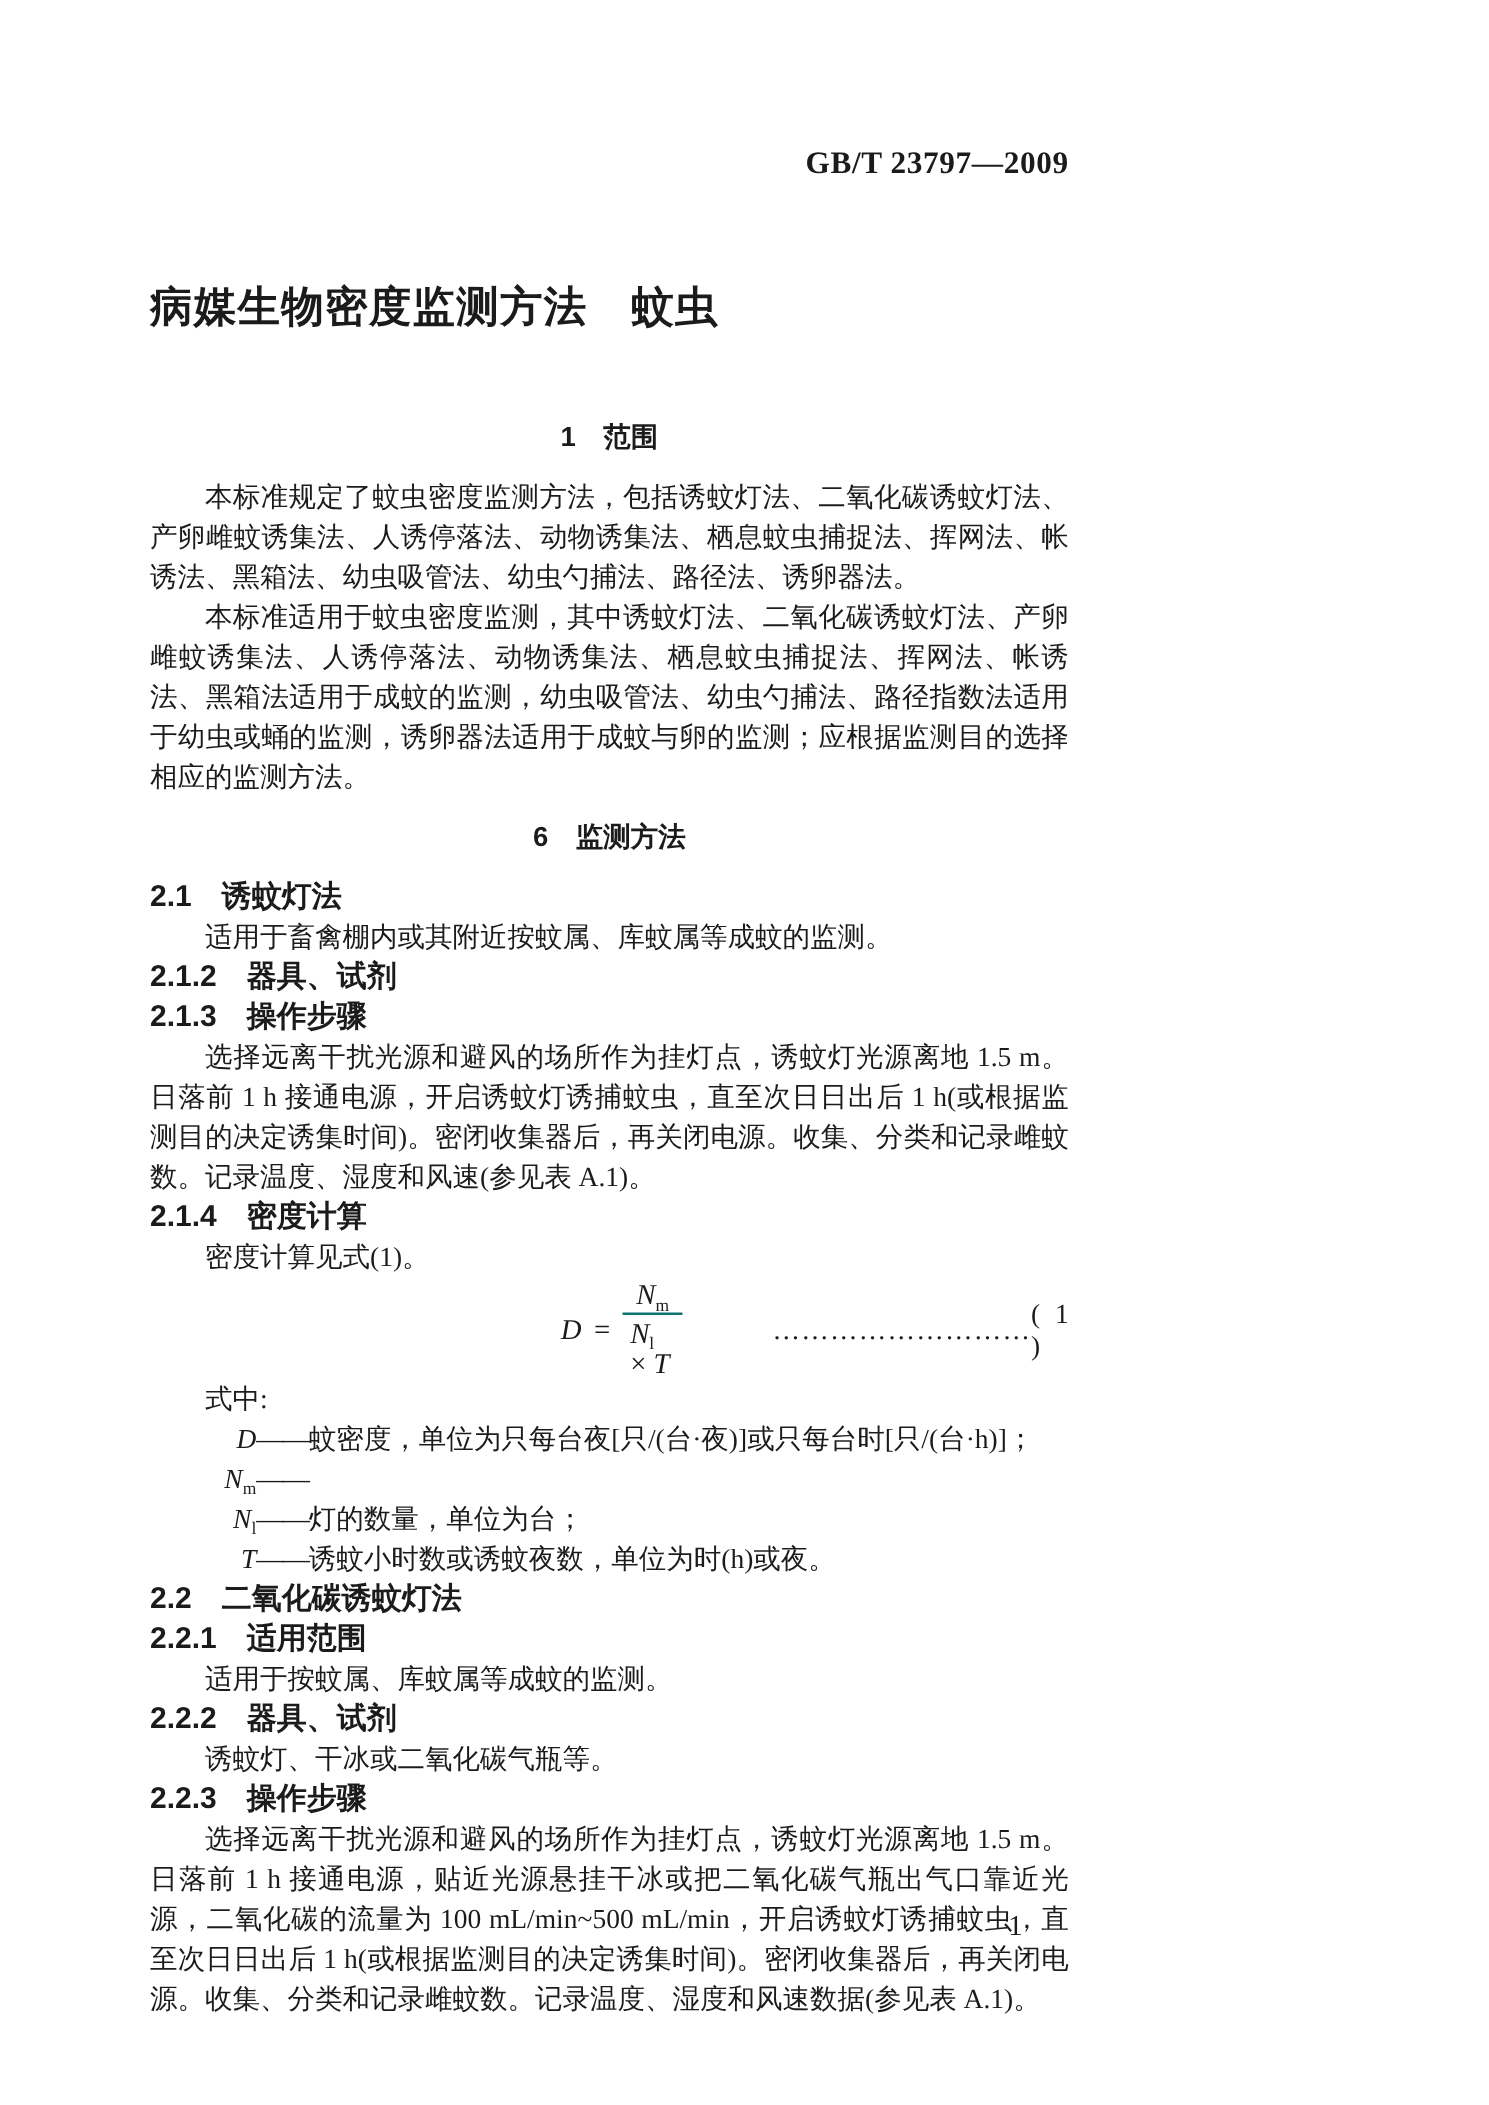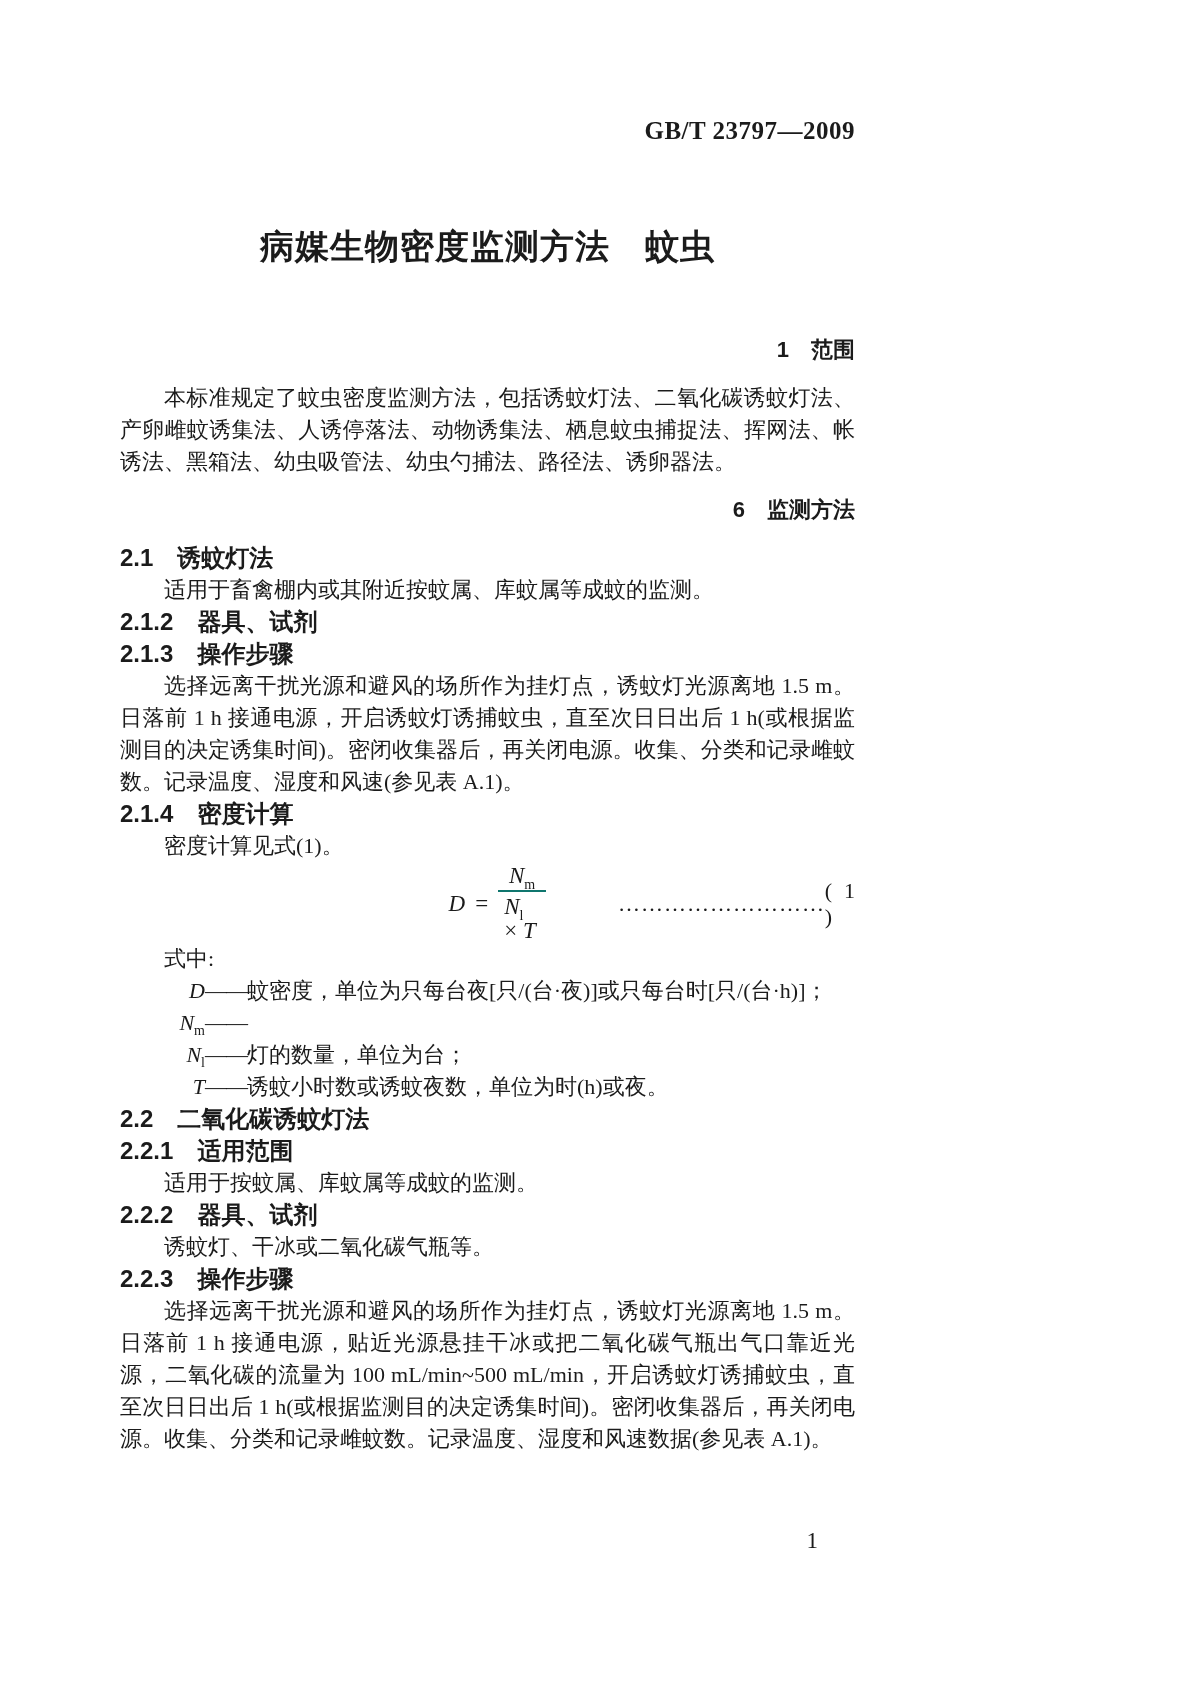--- a/index.html
+++ b/index.html
@@ -25,40 +25,39 @@
   .std-num {
     text-align: right;
     font-family: "Liberation Serif", serif;
     font-weight: bold;
     font-size: 25px;
     line-height: 26px;
     letter-spacing: 0.5px;
   }
   .doc-title {
     margin-top: 82px;
-    text-align: center;
     font-family: "Liberation Sans", sans-serif;
     font-weight: bold;
     font-size: 34px;
     line-height: 40px;
     letter-spacing: 1px;
   }
   .content {
     margin-top: 68px;
     font-size: 22px;
     line-height: 32px;
     text-align: justify;
   }
   .h1x {
     font-family: "Liberation Sans", sans-serif;
     font-weight: bold;
     font-size: 22px;
     line-height: 32px;
     margin: 16px 0;
-    text-align: right;
+    text-align: center;
   }
   .h2x, .h3x {
     font-family: "Liberation Sans", sans-serif;
     font-weight: bold;
     font-size: 24px;
     line-height: 32px;
     margin: 0;
     text-align: left;
   }
   .content p {
@@ -138,20 +137,21 @@
 <div class="page">
 
   <div class="std-num">GB/T 23797—2009</div>
 
   <div class="doc-title">病媒生物密度监测方法　蚊虫</div>
 
   <div class="content">
 
     <div class="h1x">1　范围</div>
     <p>本标准规定了蚊虫密度监测方法，包括诱蚊灯法、二氧化碳诱蚊灯法、产卵雌蚊诱集法、人诱停落法、动物诱集法、栖息蚊虫捕捉法、挥网法、帐诱法、黑箱法、幼虫吸管法、幼虫勺捕法、路径法、诱卵器法。</p>
+    <p>本标准适用于蚊虫密度监测，其中诱蚊灯法、二氧化碳诱蚊灯法、产卵雌蚊诱集法、人诱停落法、动物诱集法、栖息蚊虫捕捉法、挥网法、帐诱法、黑箱法适用于成蚊的监测，幼虫吸管法、幼虫勺捕法、路径指数法适用于幼虫或蛹的监测，诱卵器法适用于成蚊与卵的监测；应根据监测目的选择相应的监测方法。</p>
 
     <div class="h1x">6　监测方法</div>
 
     <div class="h2x">2.1　诱蚊灯法</div>
     <p>适用于畜禽棚内或其附近按蚊属、库蚊属等成蚊的监测。</p>
 
     <div class="h3x">2.1.2　器具、试剂</div>
 
     <div class="h3x">2.1.3　操作步骤</div>
     <p>选择远离干扰光源和避风的场所作为挂灯点，诱蚊灯光源离地 1.5 m。日落前 1 h 接通电源，开启诱蚊灯诱捕蚊虫，直至次日日出后 1 h(或根据监测目的决定诱集时间)。密闭收集器后，再关闭电源。收集、分类和记录雌蚊数。记录温度、湿度和风速(参见表 A.1)。</p>

